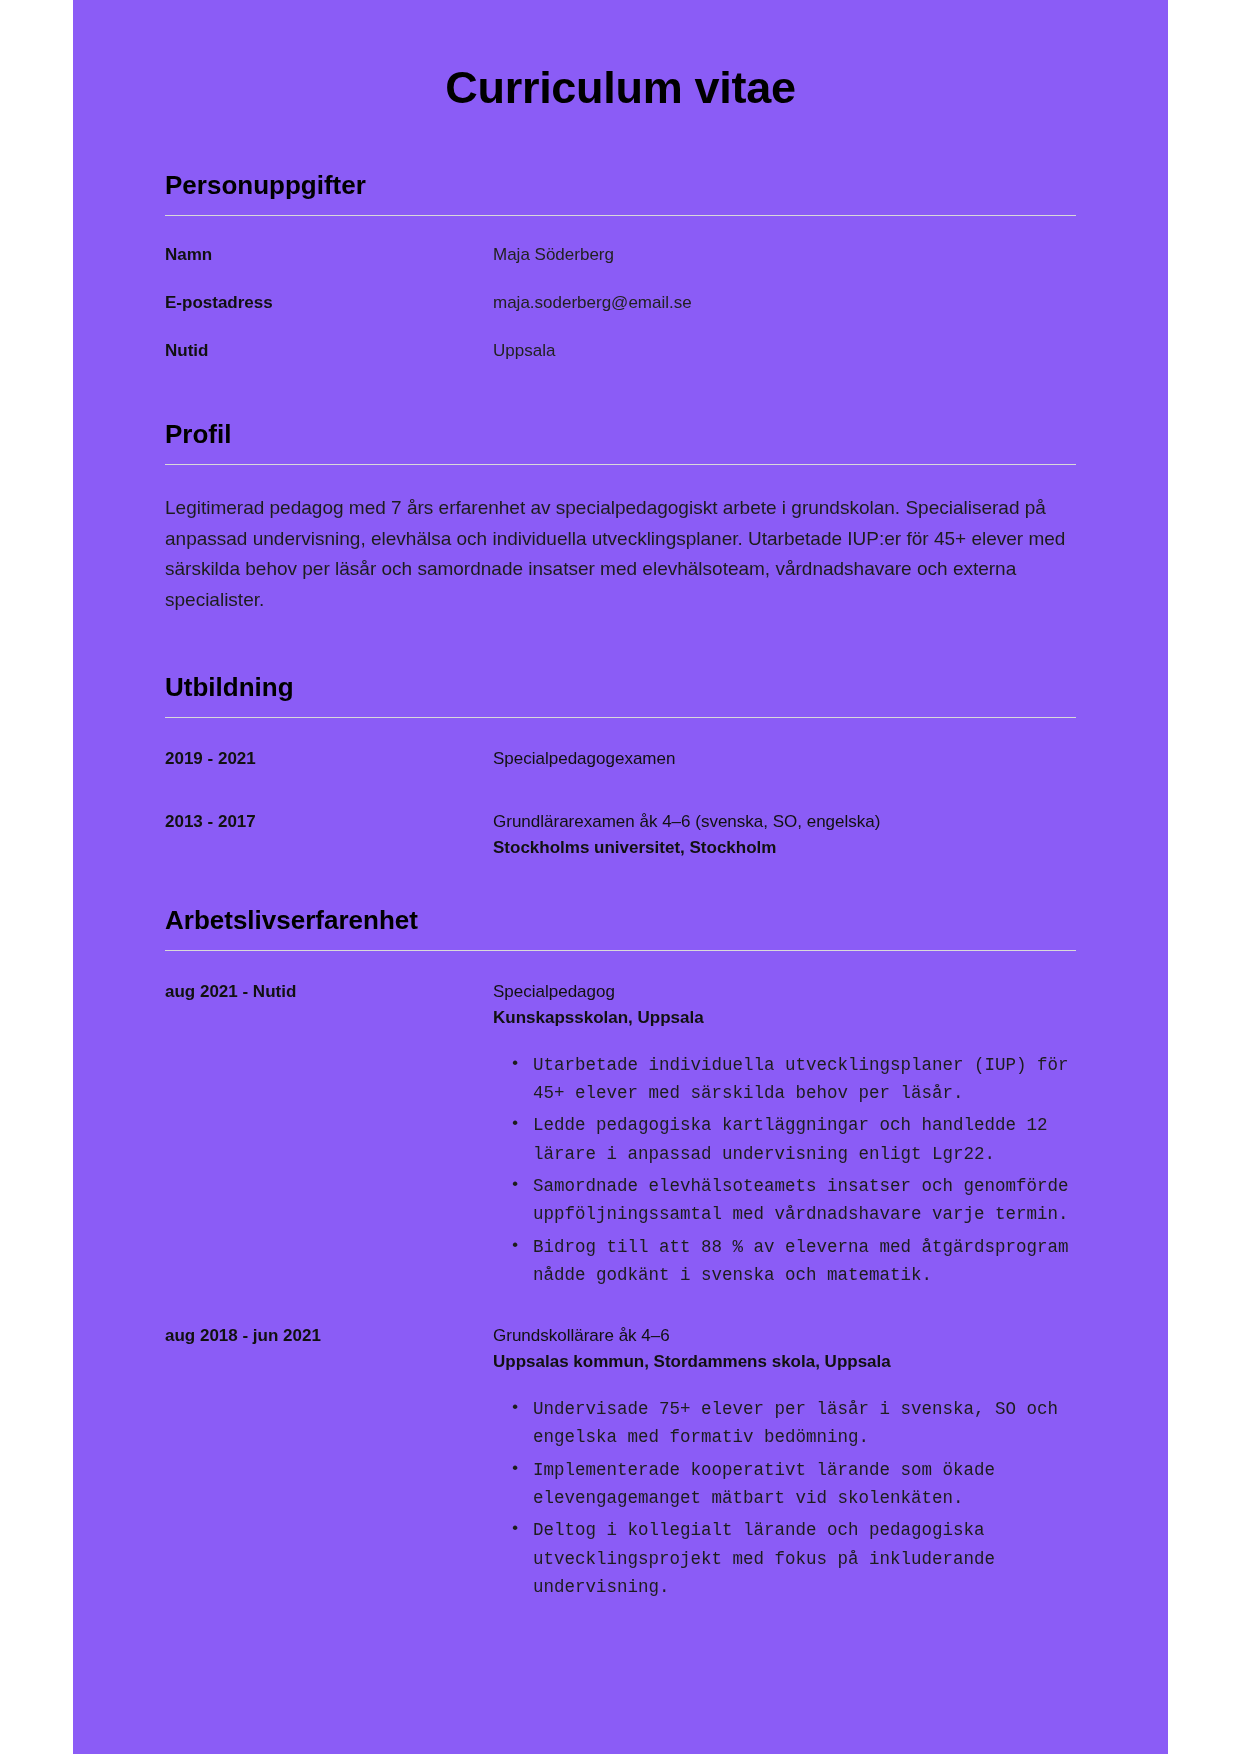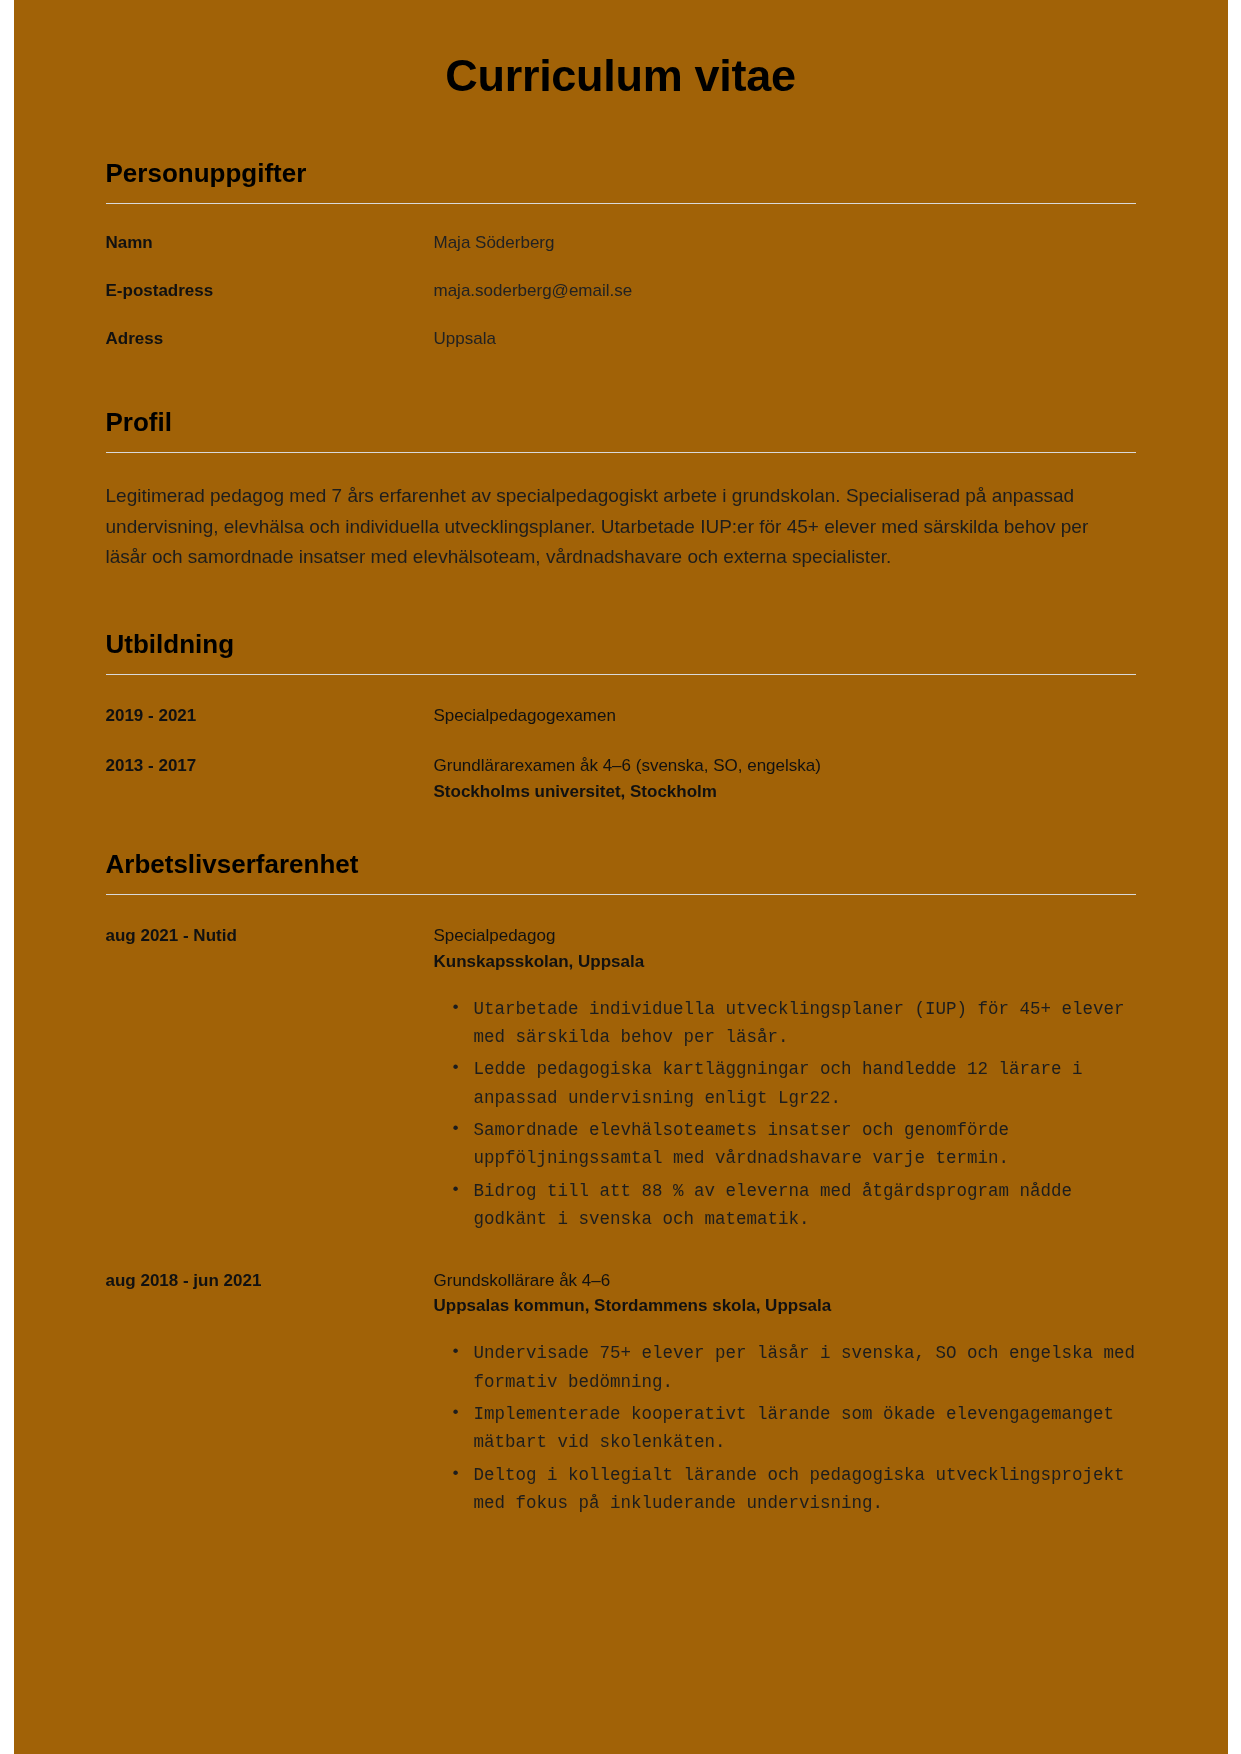--- a/index.html
+++ b/index.html
@@ -7,26 +7,26 @@
     margin: 0;
     padding: 0;
     background: #ffffff;
   }
   body {
     font-family: "Liberation Sans", sans-serif;
     color: #1a1a1a;
     -webkit-font-smoothing: antialiased;
   }
   .page {
-    width: 1214px;
+    width: 1095px;
     min-height: 1754px;
     margin: 0 auto;
-    background: #a16207;
+    background: #8b5cf6;
     box-sizing: border-box;
-    padding: 40px 92px 40px 92px;
+    padding: 52px 92px 40px 92px;
     position: relative;
   }
   .doc-title {
     text-align: center;
     font-size: 45px;
     font-weight: bold;
     letter-spacing: -0.3px;
     margin: 10px 0 0 0;
     line-height: 1.15;
     color: #000000;
@@ -135,21 +135,21 @@
     left: -21px;
     top: -1px;
     font-size: 17px;
     color: #1d1d1d;
     line-height: 1.62;
   }
   .exp-entry {
     margin-bottom: 34px;
   }
   .edu-entry {
-    margin-bottom: 24px;
+    margin-bottom: 37px;
   }
 </style>
 </head>
 <body>
 
 <div class="page">
 
   <h1 class="doc-title">Curriculum vitae</h1>
 
   <section class="section">
@@ -161,21 +161,21 @@
       <div class="kv-val">Maja Söderberg</div>
     </div>
 
     <div class="kv-row">
       <div class="kv-key">E-postadress</div>
       <div class="kv-val">maja.soderberg@email.se</div>
     </div>
 
 
     <div class="kv-row">
-      <div class="kv-key">Adress</div>
+      <div class="kv-key">Nutid</div>
       <div class="kv-val">Uppsala</div>
     </div>
   </section>
 
   <section class="section">
     <h2 class="section-title">Profil</h2>
     <div class="rule"></div>
     <p class="profile-text">Legitimerad pedagog med 7 års erfarenhet av specialpedagogiskt arbete i grundskolan. Specialiserad på anpassad undervisning, elevhälsa och individuella utvecklingsplaner. Utarbetade IUP:er för 45+ elever med särskilda behov per läsår och samordnade insatser med elevhälsoteam, vårdnadshavare och externa specialister.</p>
   </section>
 

